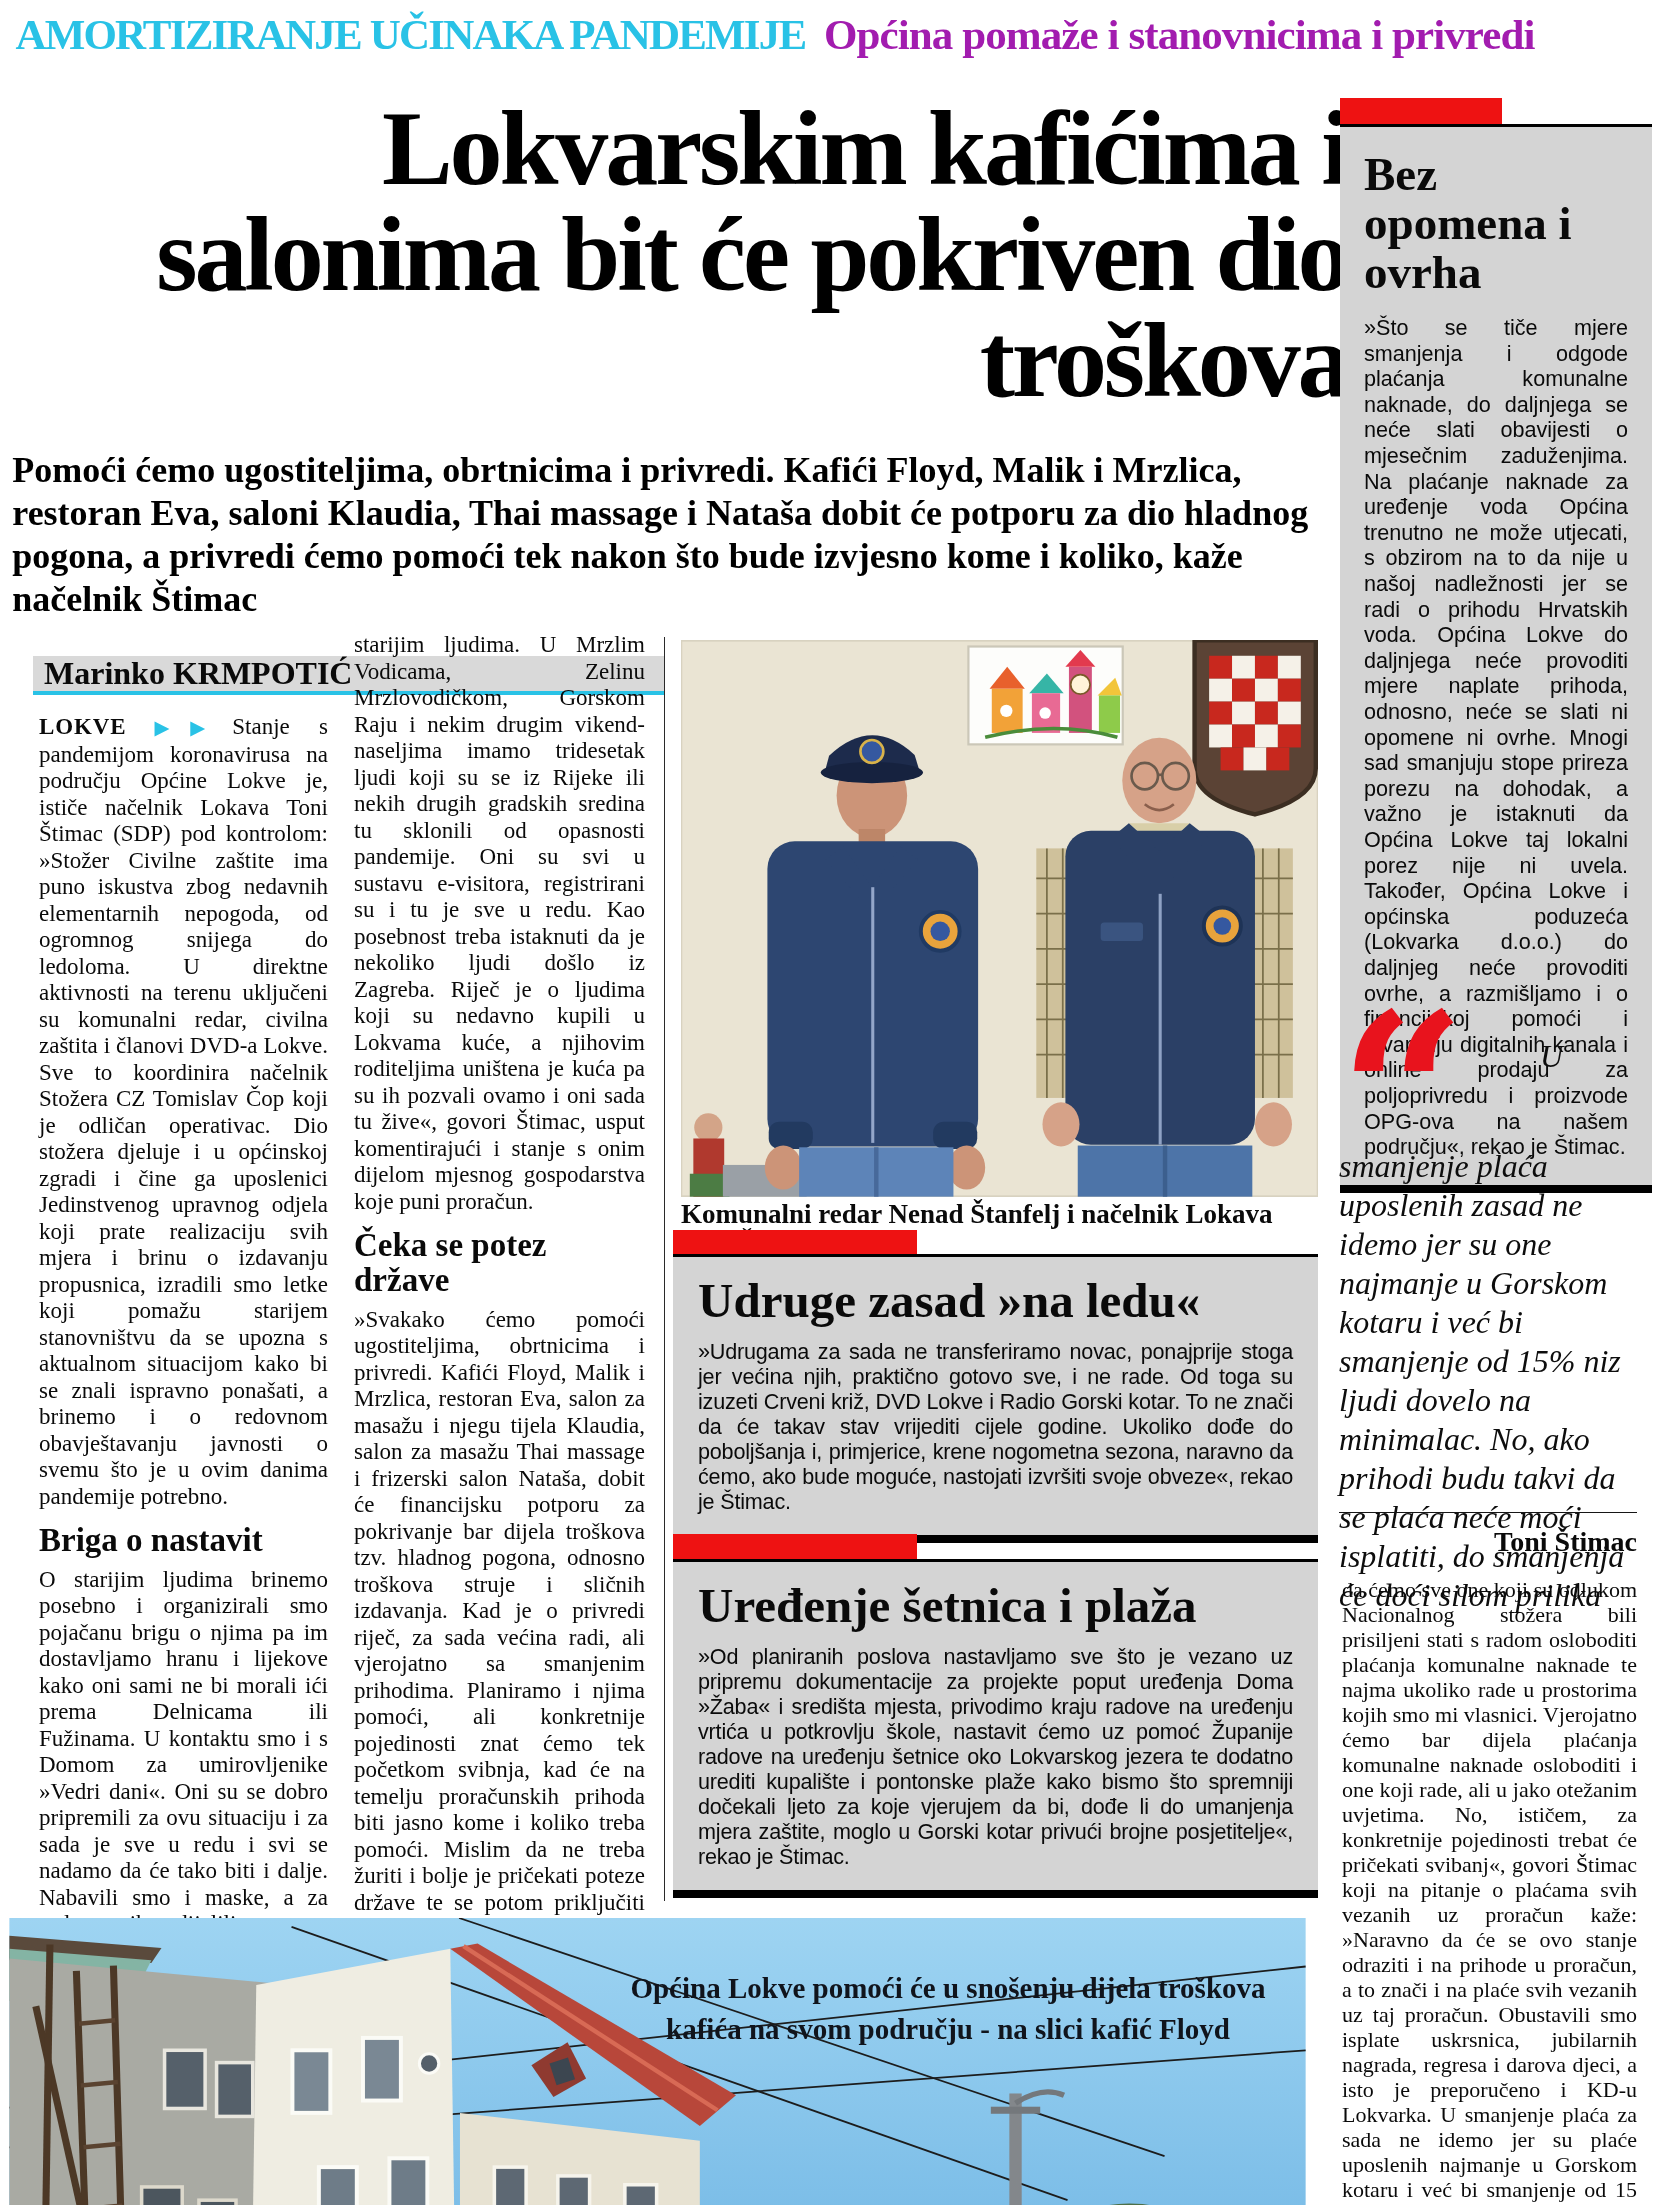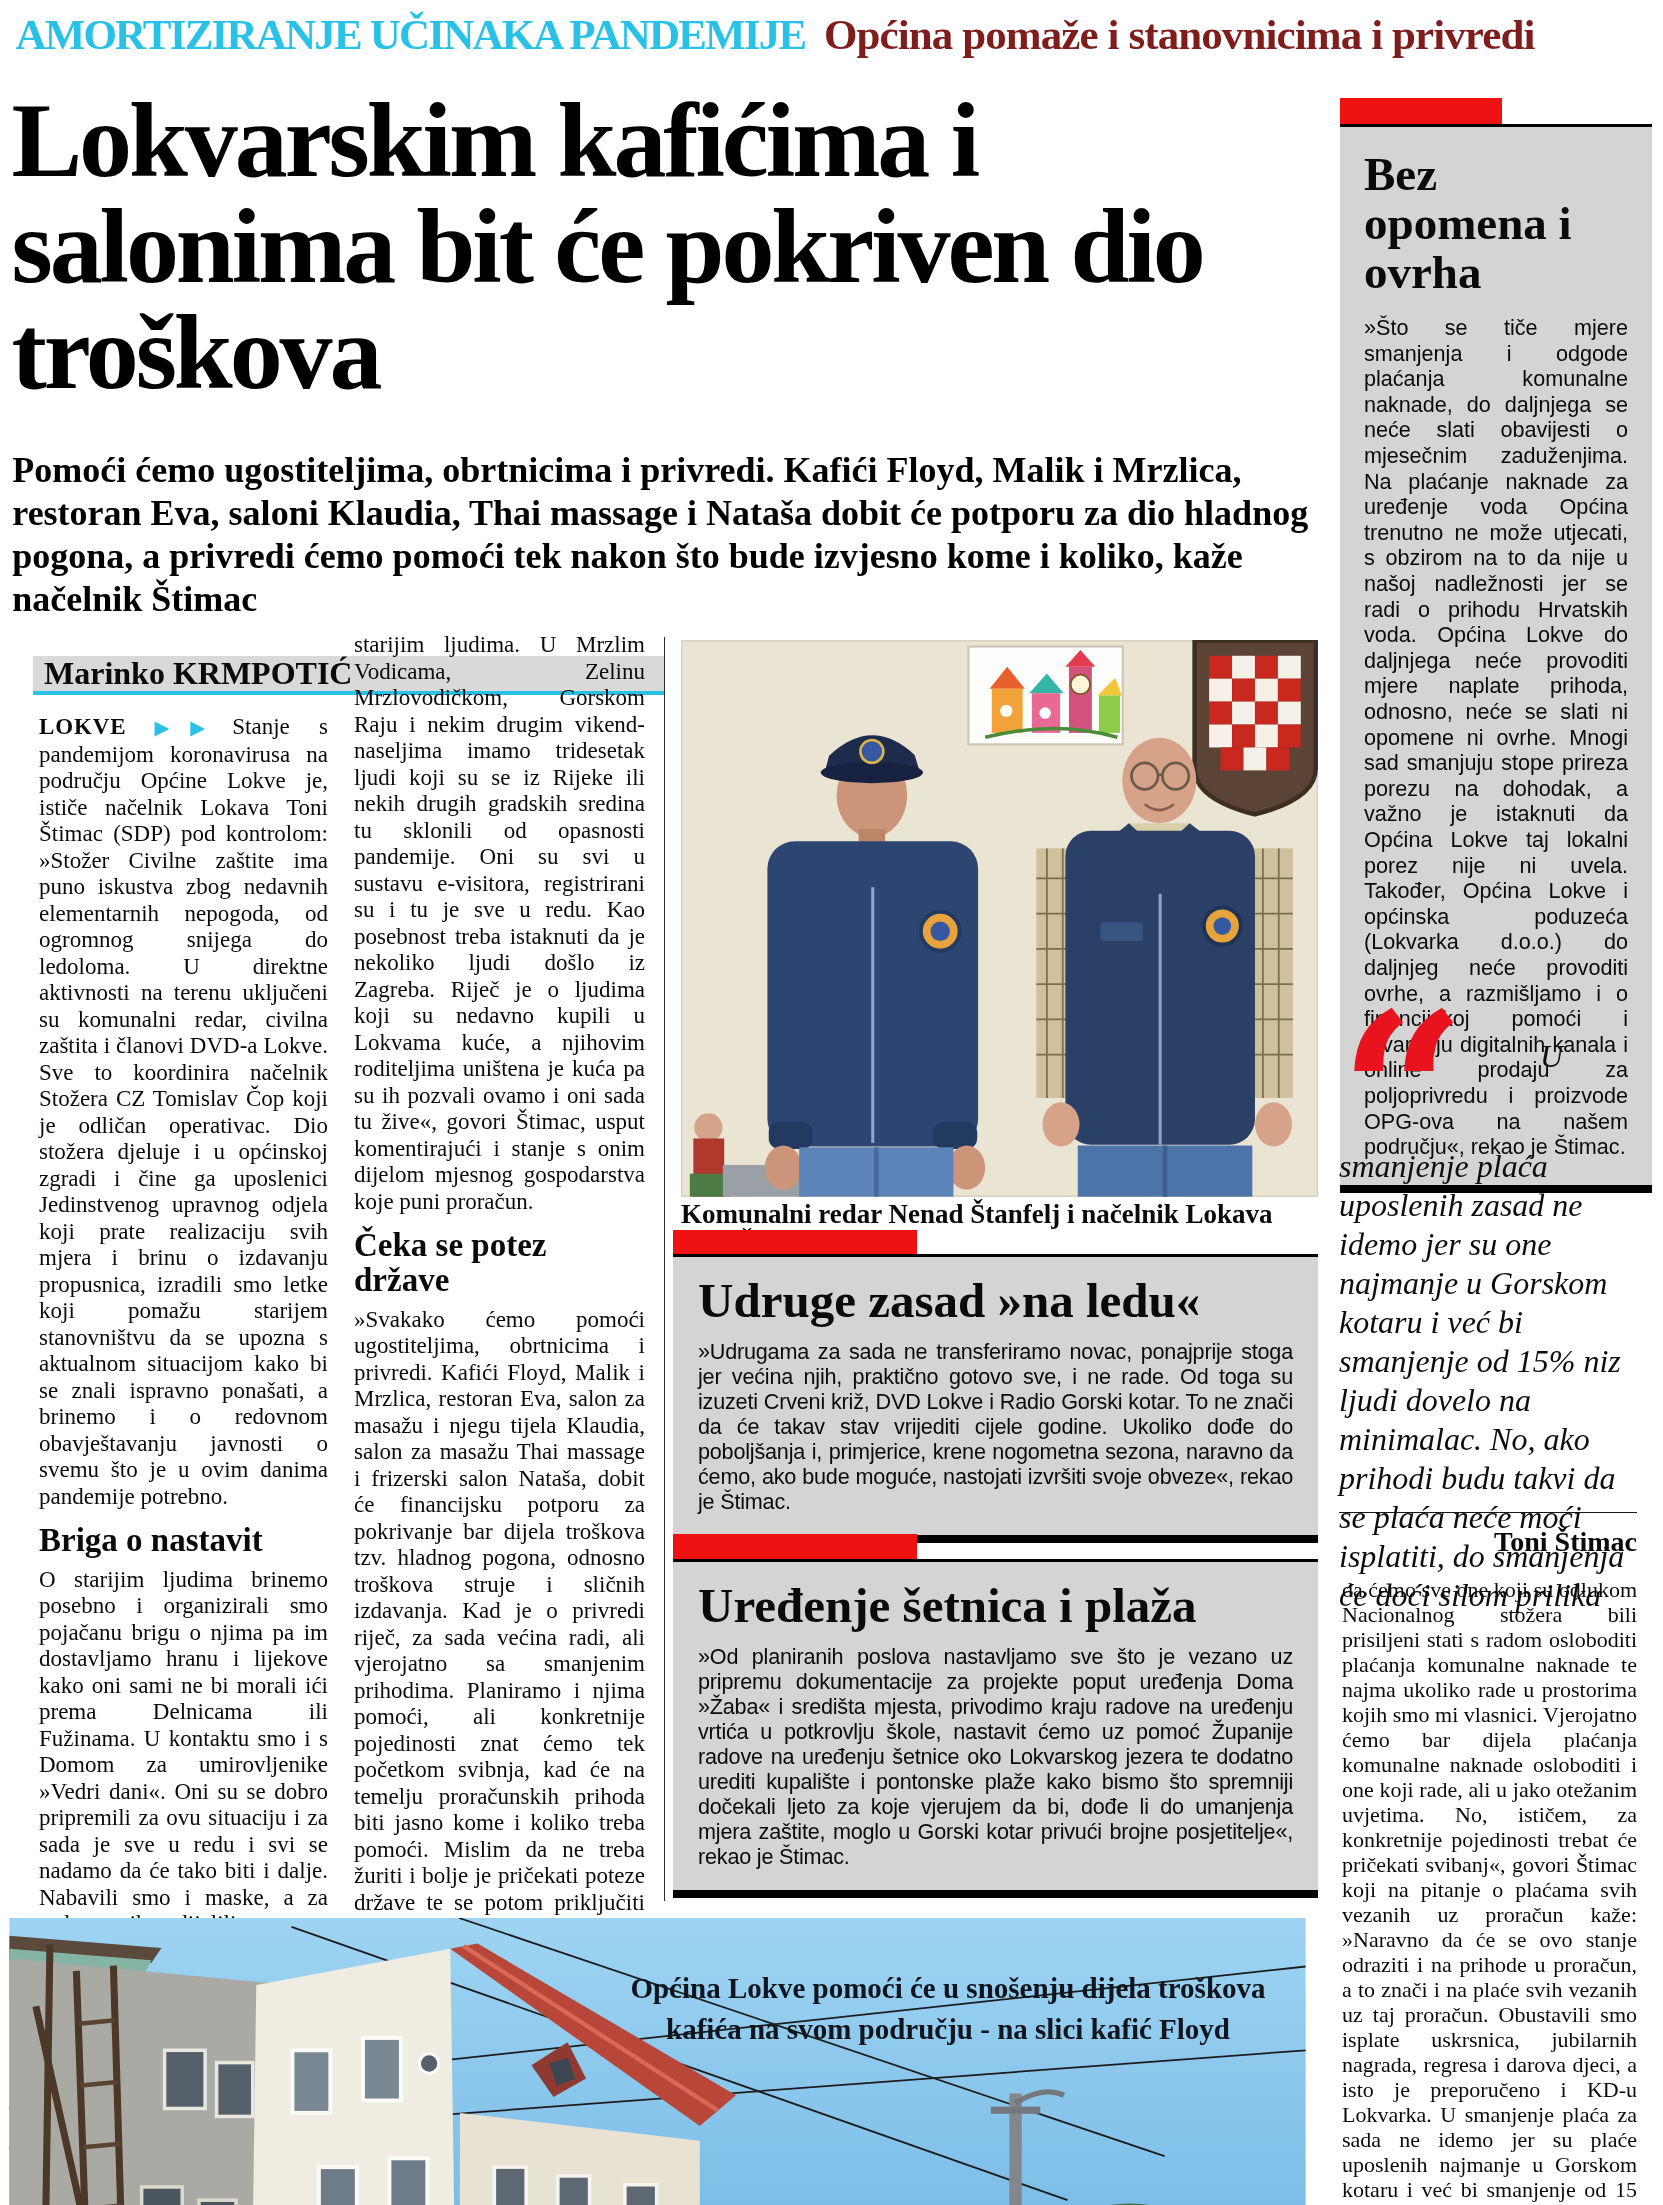--- a/index.html
+++ b/index.html
@@ -3,21 +3,21 @@
 <meta charset="utf-8">
 <style>
   html,body{margin:0;padding:0;}
   body{width:1664px;height:2645px;position:relative;background:#ffffff;
        font-family:"Liberation Serif",serif;color:#0a0a0a;}
   .abs{position:absolute;}
 
   
   #kicker{left:15.4px;top:9.7px;white-space:nowrap;font-weight:700;font-size:43px;letter-spacing:-0.9px;}
   #kicker .accent{color:#29c2e6;letter-spacing:-1.8px;}
-  #kicker .rest{color:#7f1d1d;margin-left:18.5px;}
+  #kicker .rest{color:#a21caf;margin-left:18.5px;}
 
   #headline{left:11.5px;top:88px;width:1328px;font-weight:700;font-size:106px;line-height:106px;
             letter-spacing:-3.1px;color:#000;}
   #subhead{left:12.3px;top:449px;width:1308px;font-weight:700;font-size:36px;line-height:43px;color:#000;}
 
   #byline-strip{left:33px;top:656px;width:632px;height:35px;background:#d9d9d9;
                 border-bottom:4.4px solid #29c2e6;}
   #byline-strip .byline{display:block;padding-left:11px;line-height:35px;font-weight:700;font-size:32px;}
 
   
@@ -72,21 +72,21 @@
   #photo2-caption{left:617px;top:1952px;width:662px;text-align:center;font-weight:700;
                   font-size:29px;line-height:41px;color:#10141c;margin-top:16px;}
 </style>
 </head>
 <body>
 
 <div id="kicker" class="abs">
   <span class="accent">AMORTIZIRANJE UČINAKA PANDEMIJE</span><span class="rest">Općina pomaže i stanovnicima i privredi</span>
 </div>
 
-<h1 id="headline" class="abs" style="margin:0;">Lokvarskim kafićima i salonima bit će pokriven dio troškova</h1>
+<h1 id="headline" class="abs" style="margin:8px;text-align:right;">Lokvarskim kafićima i salonima bit će pokriven dio troškova</h1>
 
 <div id="subhead" class="abs">Pomoći ćemo ugostiteljima, obrtnicima i privredi. Kafići Floyd, Malik i Mrzlica, restoran Eva, saloni Klaudia, Thai massage i Nataša dobit će potporu za dio hladnog pogona, a privredi ćemo pomoći tek nakon što bude izvjesno kome i koliko, kaže načelnik Štimac</div>
 
 <div id="byline-strip" class="abs">
   <span class="byline">Marinko KRMPOTIĆ</span>
 </div>
 
 <div id="col1" class="abs bodytext">
   <p class="para"><span class="lead-label">LOKVE</span><span class="lead-arrows">▶▶</span><span>Stanje s pandemijom koronavirusa na području Općine Lokve je, ističe načelnik Lokava Toni Štimac (SDP) pod kontrolom: »Stožer Civilne zaštite ima puno iskustva zbog nedavnih elementarnih nepogoda, od ogromnog snijega do ledoloma. U direktne aktivnosti na terenu uključeni su komunalni redar, civilna zaštita i članovi DVD-a Lokve. Sve to koordinira načelnik Stožera CZ Tomislav Čop koji je odličan operativac. Dio stožera djeluje i u općinskoj zgradi i čine ga uposlenici Jedinstvenog upravnog odjela koji prate realizaciju svih mjera i brinu o izdavanju propusnica, izradili smo letke koji pomažu starijem stanovništvu da se upozna s aktualnom situacijom kako bi se znali ispravno ponašati, a brinemo i o redovnom obavještavanju javnosti o svemu što je u ovim danima pandemije potrebno.</span></p>
   <div class="col-heading">Briga o nastavit</div>

